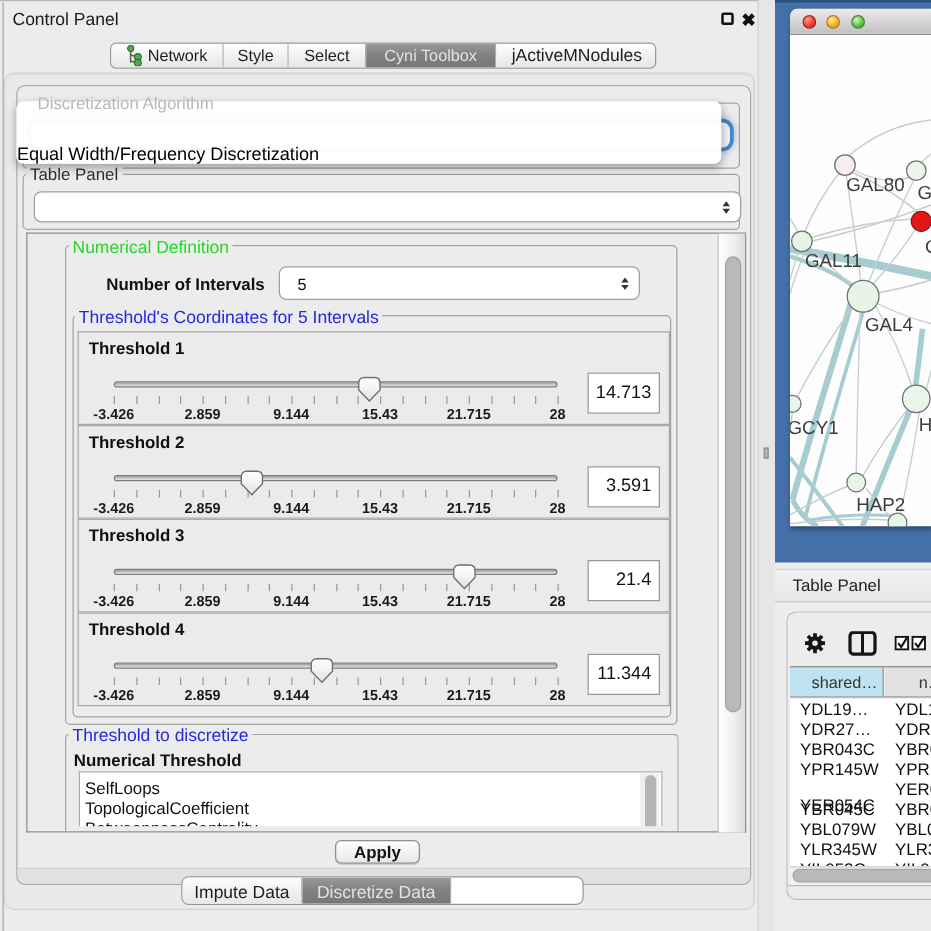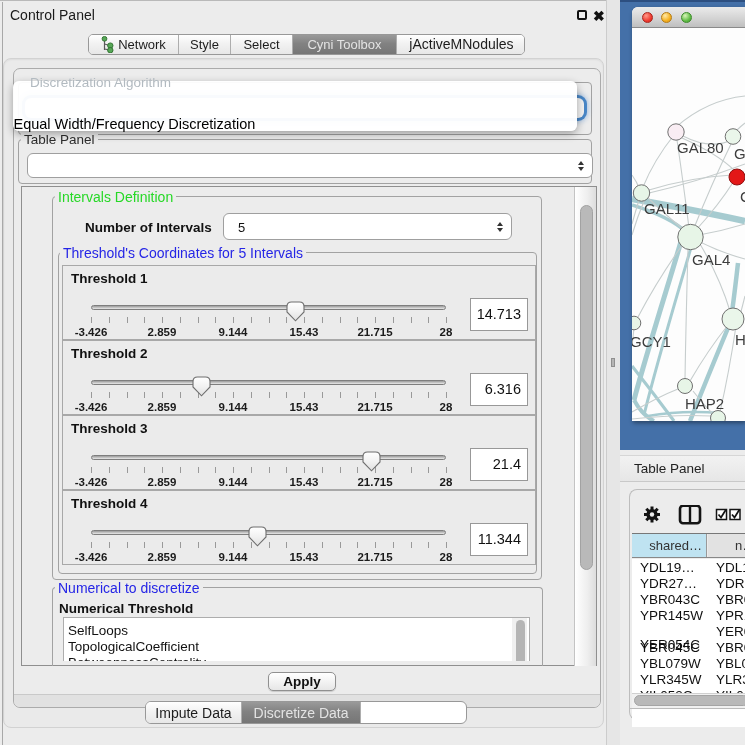--- a/index.html
+++ b/index.html
@@ -66,21 +66,21 @@
 <div class="combo" style="left:27px;top:153px;width:566px;height:25px;">
   <span class="arr"></span>
 </div>
 
 <div class="abs" style="left:21px;top:186px;width:576px;height:480px;border:1px solid #8f8f8f;border-right:none;background:#ececec;"></div>
 
 <div class="abs" style="left:574px;top:187px;width:23px;height:479px;background:linear-gradient(90deg,#ffffff,#eeeeee 60%,#dddddd);border-left:1px solid #c3c3c3;border-right:1px solid #8f8f8f;"></div>
 <div class="abs" style="left:580px;top:205px;width:13px;height:365px;background:#b9b9b9;border:1px solid #a2a2a2;border-radius:7px;"></div>
 
 <div class="gbox" style="left:52px;top:196px;width:490px;height:384px;"></div>
-<div class="grouptitle" style="left:55px;top:190px;color:#26d826;">Intervals Definition</div>
+<div class="grouptitle" style="left:55px;top:190px;color:#26d826;">Numerical Definition</div>
 <div class="abs" style="left:85px;top:220px;font-size:13.5px;font-weight:bold;color:#111;">Number of Intervals</div>
 <div class="combo" style="left:223px;top:213px;width:289px;height:27px;">
   <span style="position:absolute;left:14px;top:6px;">5</span>
   <span class="arr"></span>
 </div>
 
 <div class="gbox" style="left:58px;top:252px;width:479px;height:322px;"></div>
 <div class="grouptitle" style="left:60px;top:246px;color:#2525e6;">Threshold's Coordinates for 5 Intervals</div>
 
 <div id="th1" class="tpanel" style="top:265px;">
@@ -162,21 +162,21 @@
     <svg class="thumb" style="left:128.5px;" width="19" height="21" viewBox="0 0 19 21">
       <path d="M 1 5.5 Q 1 1 5.5 1 L 13.5 1 Q 18 1 18 5.5 L 18 11 L 9.5 19.8 L 1 11 Z" fill="url(#tg2)" stroke="#6e6e6e" stroke-width="1.1"></path>
       <defs>
         <linearGradient id="tg2" x1="0" y1="0" x2="0" y2="1">
           <stop offset="0" stop-color="#ffffff"></stop>
           <stop offset="0.5" stop-color="#f2f2f2"></stop>
           <stop offset="1" stop-color="#e0e0e0"></stop>
         </linearGradient>
       </defs>
     </svg>
-    <div class="vbox">6.316</div>
+    <div class="vbox">3.591</div>
   </div>
 <div id="th3" class="tpanel" style="top:415px;">
     <div class="tlabel">Threshold 3</div>
     <div class="track"></div>
     <div class="ticks" style="left:28px;width:356px;">
       <div class="tick" style="left:0px;"></div>
       <div class="tick" style="left:17.75px;"></div>
       <div class="tick" style="left:35.5px;"></div>
       <div class="tick" style="left:53.25px;"></div>
       <div class="tick" style="left:71px;"></div>
@@ -254,21 +254,21 @@
           <stop offset="0" stop-color="#ffffff"></stop>
           <stop offset="0.5" stop-color="#f2f2f2"></stop>
           <stop offset="1" stop-color="#e0e0e0"></stop>
         </linearGradient>
       </defs>
     </svg>
     <div class="vbox">11.344</div>
   </div>
 
 <div class="gbox" style="left:52px;top:587px;width:491px;height:79px;border-bottom:none;border-radius:4px 4px 0 0;"></div>
-<div class="grouptitle" style="left:55px;top:581px;color:#2525e6;">Numerical to discretize</div>
+<div class="grouptitle" style="left:55px;top:581px;color:#2525e6;">Threshold to discretize</div>
 <div class="abs" style="left:59px;top:601px;font-size:13.5px;font-weight:bold;color:#111;">Numerical Threshold</div>
 <div class="abs" style="left:63px;top:617px;width:467px;height:44px;background:#fff;border:1px solid #adadad;border-bottom:none;overflow:hidden;">
   <div style="position:absolute;left:4px;top:5px;font-size:13.5px;color:#111;line-height:16px;">SelfLoops<br>TopologicalCoefficient<br>BetweennessCentrality</div>
   <div style="position:absolute;right:2px;top:0;width:15px;height:49px;background:#f0f0f0;"></div>
   <div style="position:absolute;right:4px;top:2px;width:9px;height:60px;background:#b5b5b5;border-radius:5px;"></div>
 </div>
 
 <div class="abs" style="left:268px;top:672px;width:68px;height:19px;border:1px solid #909090;border-radius:5px;background:linear-gradient(#ffffff,#f3f3f3 50%,#e6e6e6);text-align:center;font-size:13.5px;font-weight:bold;color:#111;padding-top:1px;box-shadow:0 1px 1px rgba(0,0,0,0.15);">Apply</div>
 
 <div class="abs" style="left:145px;top:701px;width:322px;height:23px;border:1px solid #989898;border-radius:6px;overflow:hidden;background:#fff;">
@@ -370,21 +370,21 @@
     <path d="M 75.5 9.5 l 2.5 3 l 5 -8" fill="none" stroke="#141414" stroke-width="1.7"></path>
     <rect x="87" y="4.5" width="10" height="10" fill="#fff" stroke="#141414" stroke-width="1.5"></rect>
     <path d="M 89 9.5 l 2.5 3 l 5 -8" fill="none" stroke="#141414" stroke-width="1.7"></path>
   </g>
 </svg>
 
 <div class="abs" style="left:632px;top:533px;width:113px;height:25px;border-top:1px solid #777;border-bottom:1px solid #888;overflow:hidden;">
   <div style="position:absolute;left:0;top:0;width:75px;height:24px;background:#bfe3f1;border-right:1px solid #999;text-align:right;padding:4px 4px 0 0;font-size:13px;color:#333;">shared…</div>
   <div style="position:absolute;left:76px;top:0;width:37px;height:24px;background:#e2e2e2;padding:4px 0 0 27px;font-size:13px;color:#333;">n…</div>
 </div>
-<div class="abs" style="left:632px;top:559px;width:113px;height:168px;background:#fff;overflow:hidden;font-size:13.5px;color:#111;">
+<div class="abs" style="left:632px;top:559px;width:113px;height:134px;background:#fff;overflow:hidden;font-size:13.5px;color:#111;">
   <div class="row" style="top:1px;">YDL19…</div>
     <div class="row" style="left:84px;top:1px;">YDL1</div>
   <div class="row" style="top:17px;">YDR27…</div>
     <div class="row" style="left:84px;top:17px;">YDR2</div>
   <div class="row" style="top:33px;">YBR043C</div>
     <div class="row" style="left:84px;top:33px;">YBR0</div>
   <div class="row" style="top:49px;">YPR145W</div>
     <div class="row" style="left:84px;top:49px;">YPR1</div>
   <div class="row" style="top:66px;margin-top:12px;">YER054C</div>
     <div class="row" style="left:84px;top:65px;">YER0</div>

